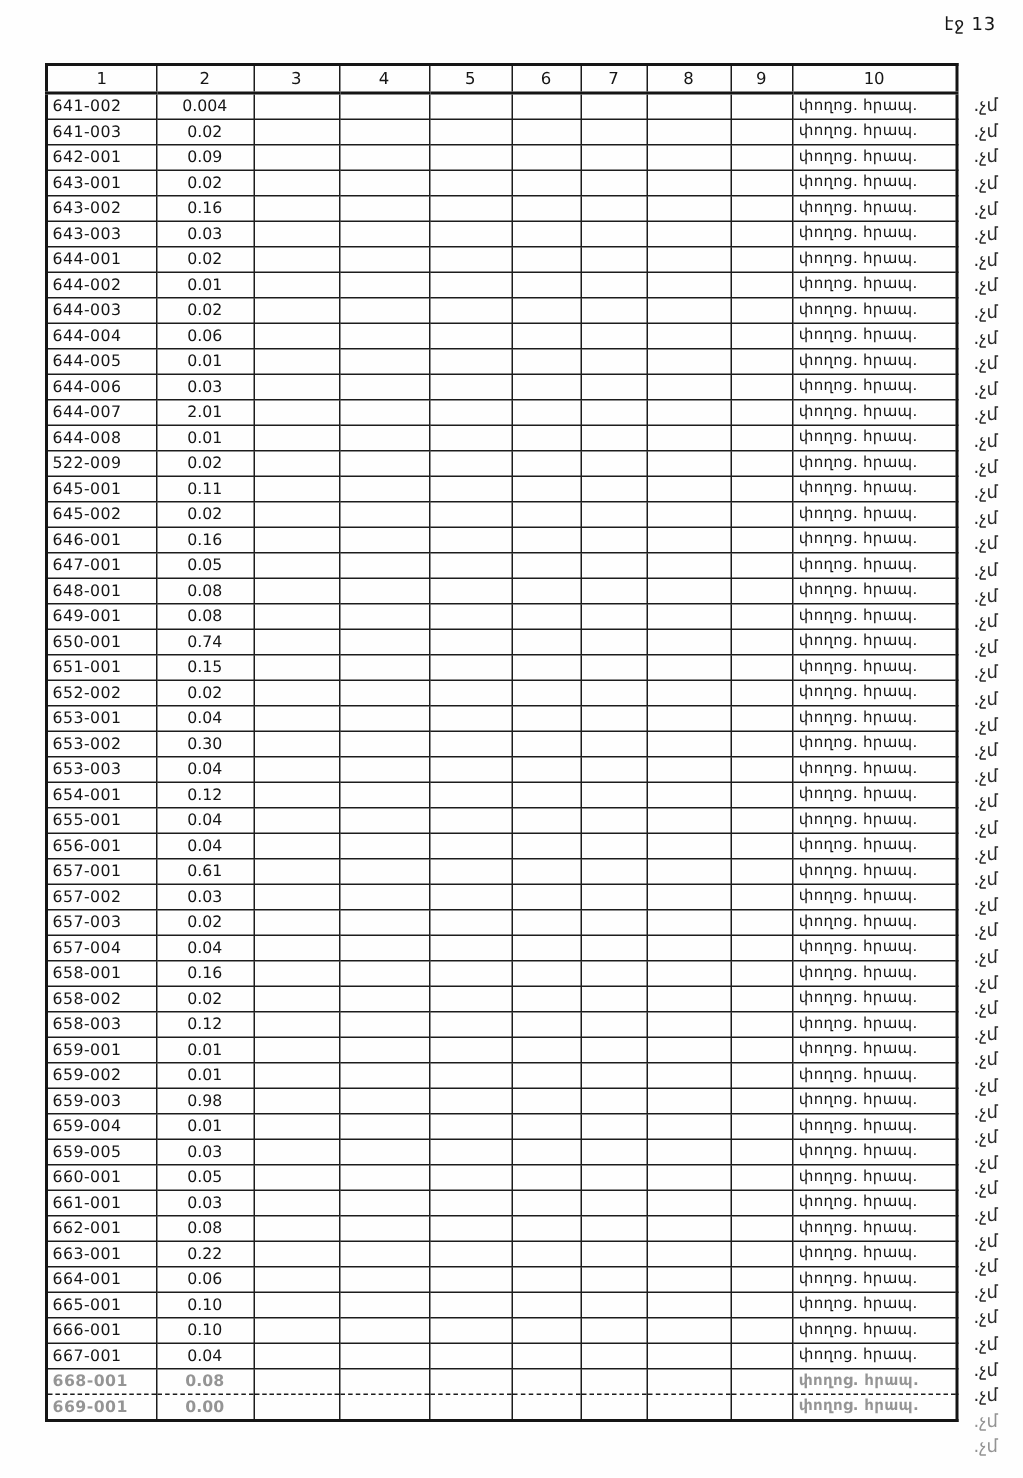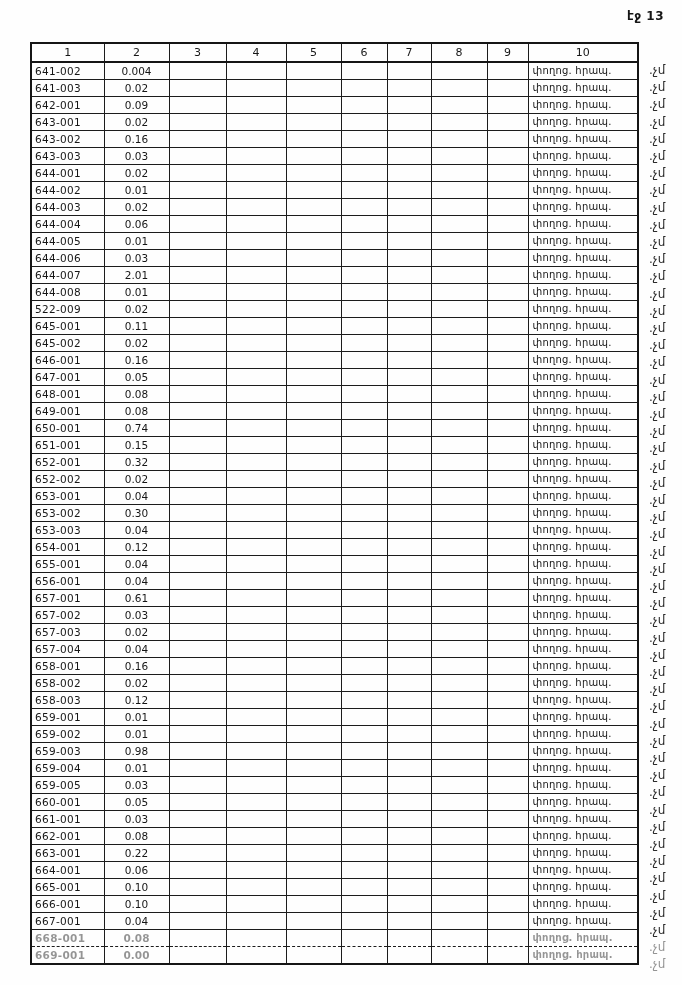--- a/index.html
+++ b/index.html
@@ -14,21 +14,21 @@
     width: 682px;
     height: 985px;
     background: #fefefe;
     overflow: hidden;
   }
   .page-label {
     position: absolute;
     top: 9px;
     right: 18px;
     font-size: 12px;
-    font-weight: bold;
+    font-weight: normal;
     letter-spacing: 0.5px;
   }
   table.doc-table {
     position: absolute;
     left: 30px;
     top: 42px;
     border-collapse: collapse;
     table-layout: fixed;
     border: 2px solid #151515;
   }
@@ -372,32 +372,20 @@
           <td class="cell-empty"></td>
           <td class="cell-empty"></td>
           <td class="cell-empty"></td>
           <td class="cell-empty"></td>
           <td class="cell-empty"></td>
           <td class="cell-street">փողոց. հրապ.</td>
         </tr>
         <tr>
           <td class="cell-id">651-001</td>
           <td class="cell-value">0.15</td>
-          <td class="cell-empty"></td>
-          <td class="cell-empty"></td>
-          <td class="cell-empty"></td>
-          <td class="cell-empty"></td>
-          <td class="cell-empty"></td>
-          <td class="cell-empty"></td>
-          <td class="cell-empty"></td>
-          <td class="cell-street">փողոց. հրապ.</td>
-        </tr>
-        <tr>
-          <td class="cell-id">652-001</td>
-          <td class="cell-value">0.32</td>
           <td class="cell-empty"></td>
           <td class="cell-empty"></td>
           <td class="cell-empty"></td>
           <td class="cell-empty"></td>
           <td class="cell-empty"></td>
           <td class="cell-empty"></td>
           <td class="cell-empty"></td>
           <td class="cell-street">փողոց. հրապ.</td>
         </tr>
         <tr>

